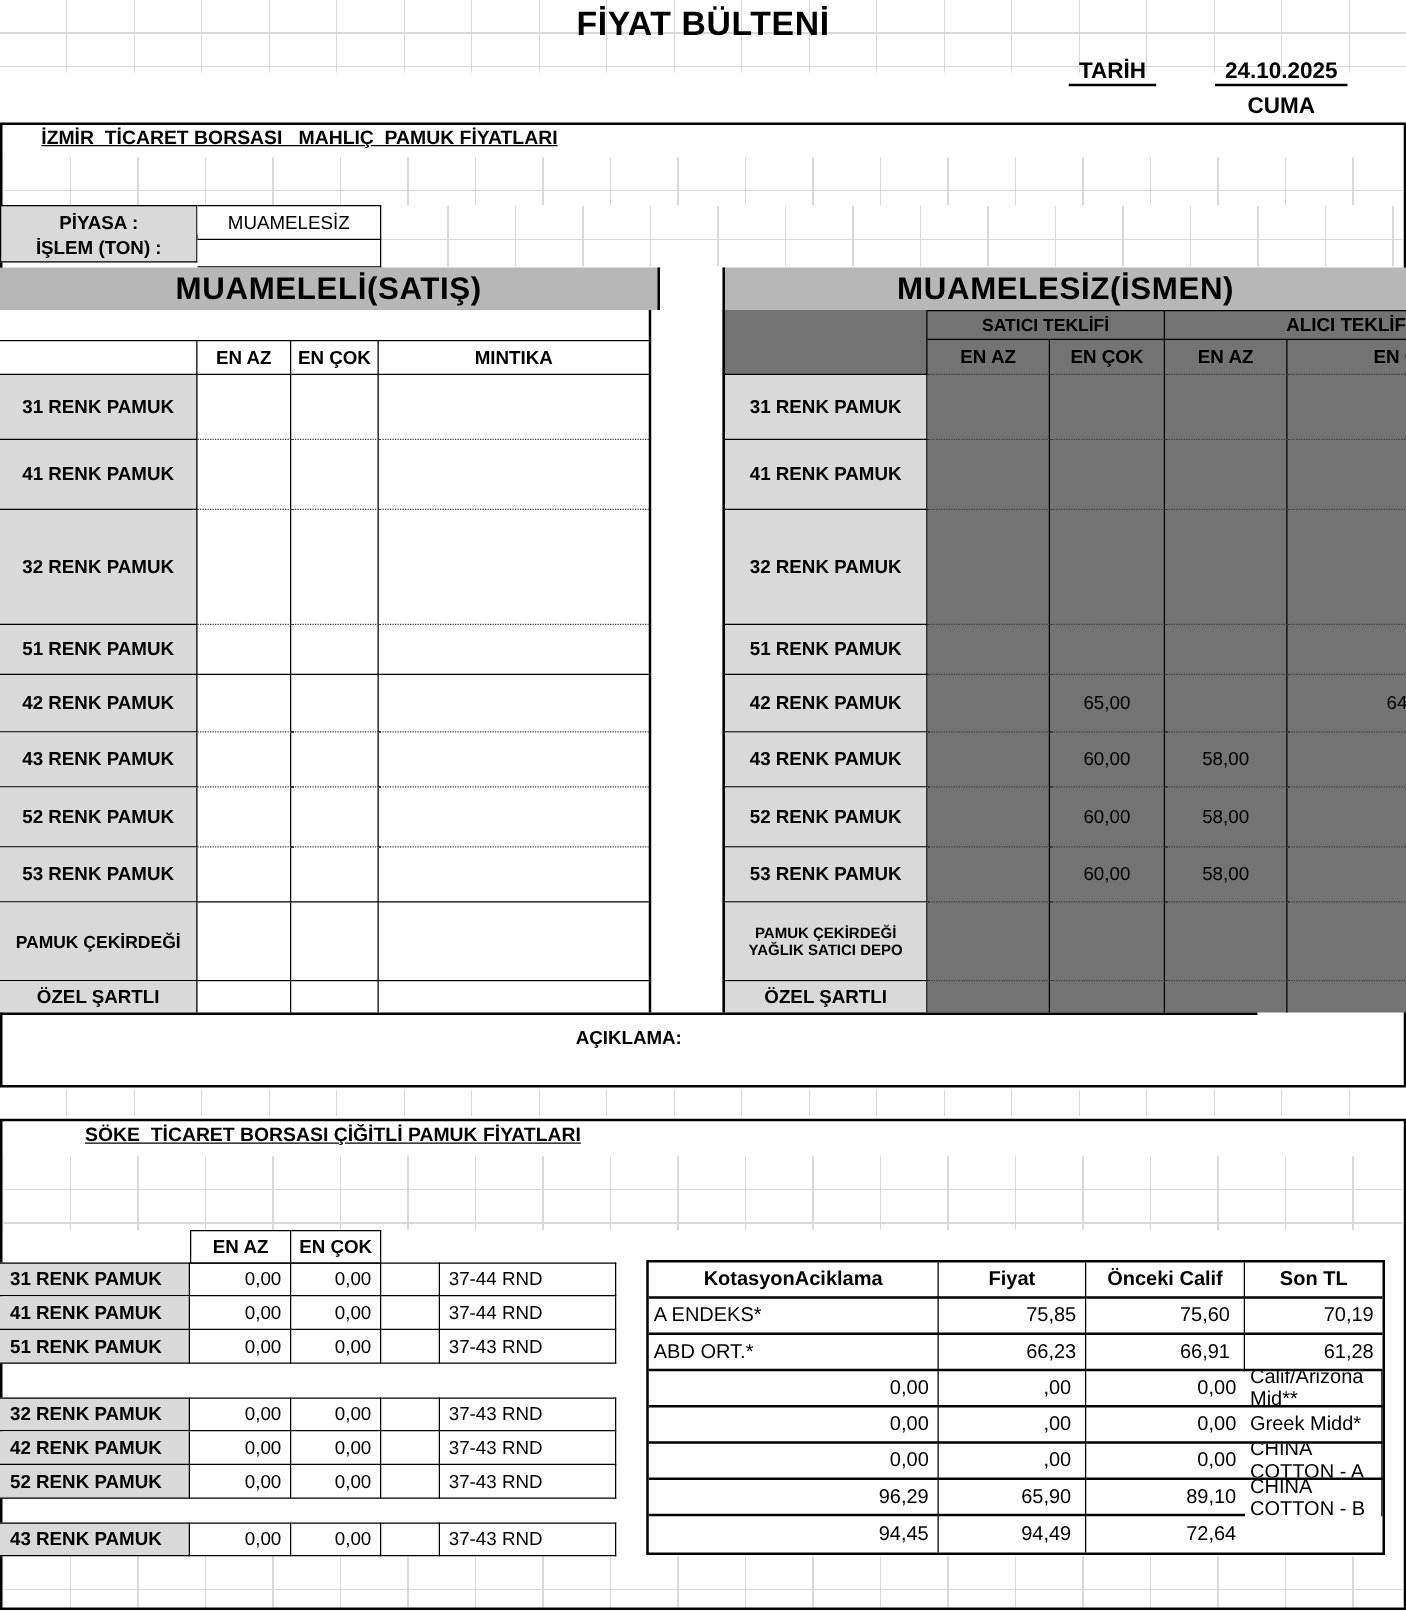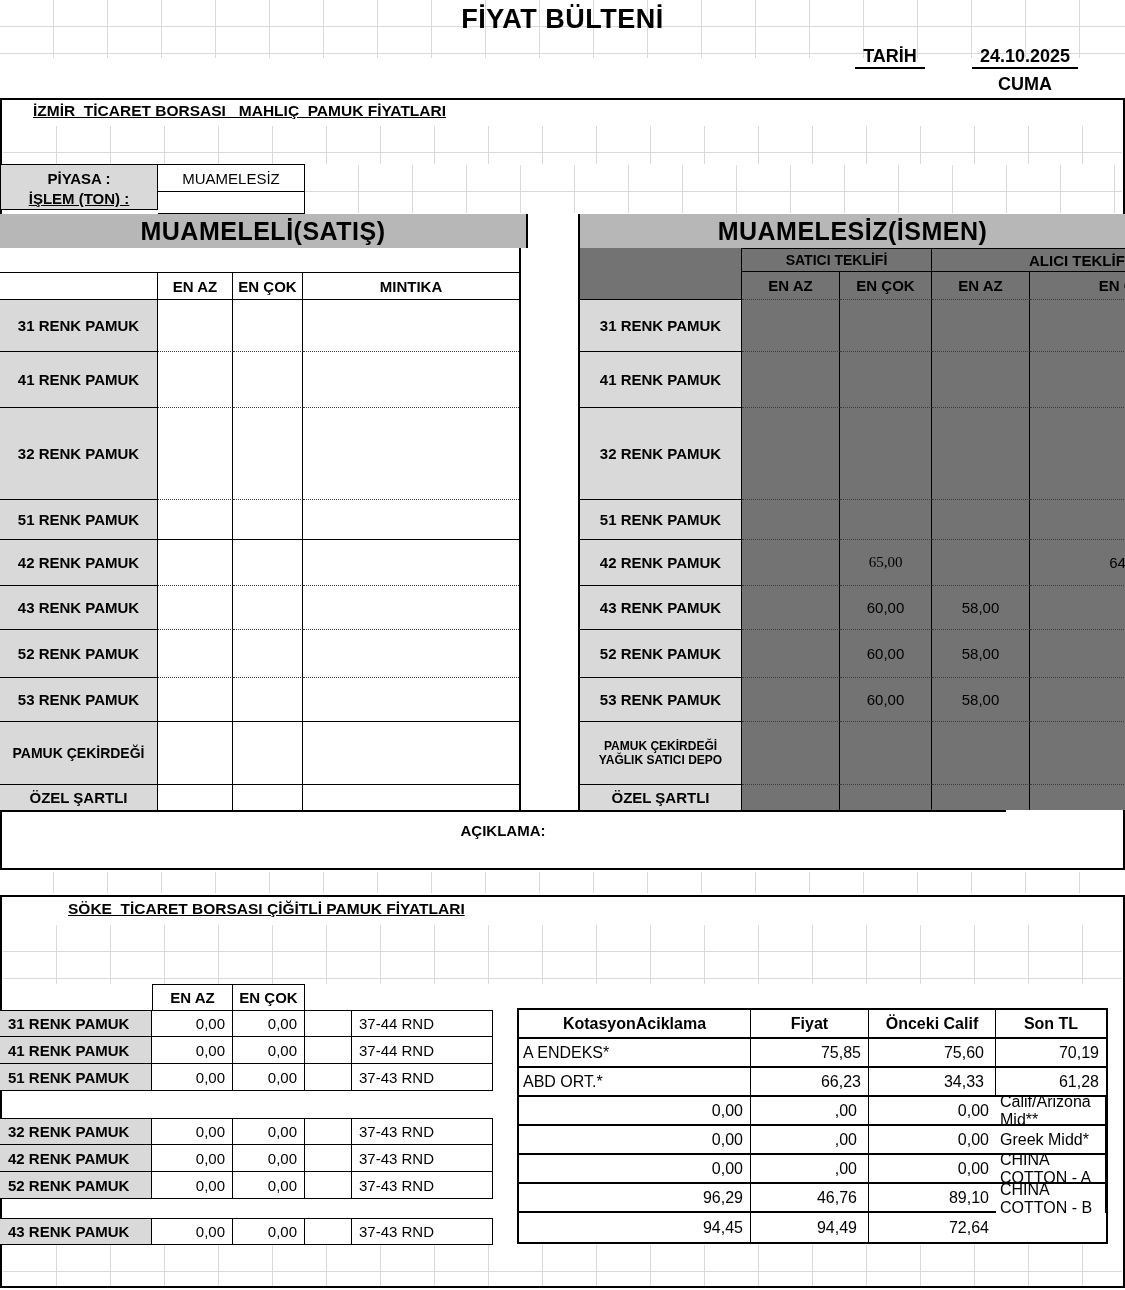--- a/index.html
+++ b/index.html
@@ -75,21 +75,21 @@
   <div class="abs b18 ctr" style="left:950px;top:44px;width:150px;height:26px;">
     <span class="ul-span">24.10.2025</span>
   </div>
   <div class="abs b18 ctr" style="left:950px;top:72px;width:150px;height:24px;">CUMA</div>
 
   <div class="abs bx" style="left:0;top:98px;width:1125px;height:772px;"></div>
   <div class="abs sec-title" style="left:33px;top:102px;">İZMİR  TİCARET BORSASI   MAHLIÇ  PAMUK FİYATLARI</div>
 
   <div class="abs gray cellb ctr" style="left:0;top:164px;width:158px;height:28px;font-size:15px;font-weight:bold;">PİYASA :</div>
   <div class="abs cellb ctr" style="left:158px;top:164px;width:147px;height:28px;font-size:15px;border-left:none;background:#fff;">MUAMELESİZ</div>
-  <div class="abs gray cellb ctr" style="left:0;top:188px;width:158px;height:22px;font-size:15px;font-weight:bold;border-top:none;text-decoration:underline;">İŞLEM (TON) :</div>
+  <div class="abs gray cellb ctr" style="left:0;top:188px;width:158px;height:22px;font-size:15px;font-weight:bold;border-top:none;">İŞLEM (TON) :</div>
   <div class="abs cellb ctr" style="left:158px;top:192px;width:147px;height:22px;font-size:15px;border-left:none;border-top:none;background:#fff;"></div>
 
   <div class="abs band" style="left:0;top:214px;width:528px;height:34px;border-right:2.5px solid #000;">MUAMELELİ(SATIŞ)</div>
   <div class="abs band" style="left:578px;top:214px;width:547px;height:34px;border-left:2.5px solid #000;">MUAMELESİZ(İSMEN)</div>
 
   <div class="abs tbl" style="left:0;top:248px;width:521px;height:562px;border-right:2.5px solid #000;background:#fff;">
     <div class="row" style="height:24px;"></div>
     <div class="row" style="height:28px;">
       <div class="c topb solidb" style="width:158px;border-right:1px solid #000;"></div>
       <div class="c hdrb topb solidb" style="width:75px;border-right:1px solid #000;">EN AZ</div>
@@ -195,21 +195,21 @@
     <div class="row" style="height:40px;">
       <div class="c lbl" style="width:162px;">51 RENK PAMUK</div>
       <div class="c d" style="width:98px;"></div>
       <div class="c d" style="width:92px;"></div>
       <div class="c d" style="width:98px;"></div>
       <div class="c d lastcol" style="flex:1;"></div>
     </div>
     <div class="row" style="height:46px;">
       <div class="c lbl" style="width:162px;">42 RENK PAMUK</div>
       <div class="c d" style="width:98px;"></div>
-      <div class="c d" style="width:92px;font-family:Liberation Serif, serif;">65,00</div>
+      <div class="c d" style="width:92px;">65,00</div>
       <div class="c d" style="width:98px;"></div>
       <div class="c d lastcol" style="flex:1;">64,00</div>
     </div>
     <div class="row" style="height:44px;">
       <div class="c lbl" style="width:162px;">43 RENK PAMUK</div>
       <div class="c d" style="width:98px;"></div>
       <div class="c d" style="width:92px;">60,00</div>
       <div class="c d" style="width:98px;">58,00</div>
       <div class="c d lastcol" style="flex:1;"></div>
     </div>
@@ -314,40 +314,40 @@
     <div class="kc h">Önceki Calif</div>
     <div class="kc h lc">Son TL</div>
 
     <div class="kc nm">A ENDEKS*</div>
     <div class="kc v">75,85</div>
     <div class="kc v2">75,60</div>
     <div class="kc v lc">70,19</div>
 
     <div class="kc nm">ABD ORT.*</div>
     <div class="kc v">66,23</div>
-    <div class="kc v2">34,33</div>
+    <div class="kc v2">66,91</div>
     <div class="kc v lc">61,28</div>
 
     <div class="kc v">0,00</div>
     <div class="kc v2">,00</div>
     <div class="kc v lc">0,00</div>
 
     <div class="kc nm">Calif/Arizona Mid**</div>
     <div class="kc v">0,00</div>
     <div class="kc v2">,00</div>
     <div class="kc v lc">0,00</div>
 
     <div class="kc nm">Greek Midd*</div>
     <div class="kc v">0,00</div>
     <div class="kc v2">,00</div>
     <div class="kc v lc">0,00</div>
 
     <div class="kc nm">CHINA COTTON - A</div>
     <div class="kc v">96,29</div>
-    <div class="kc v2">46,76</div>
+    <div class="kc v2">65,90</div>
     <div class="kc v lc">89,10</div>
 
     <div class="kc nm lr">CHINA COTTON - B</div>
     <div class="kc v lr">94,45</div>
     <div class="kc v2 lr">94,49</div>
     <div class="kc v lc lr">72,64</div>
   </div>
 
 </div>
 

